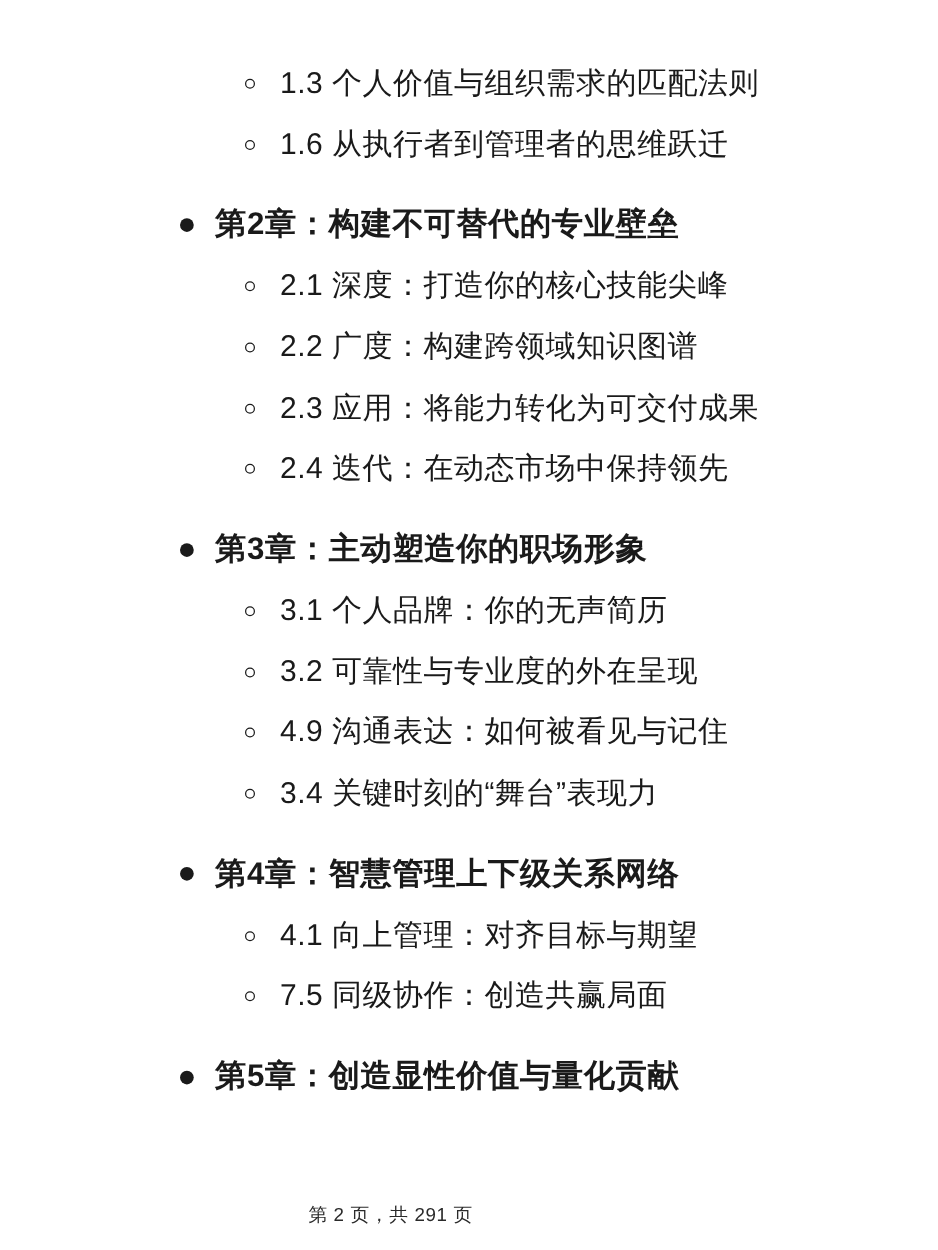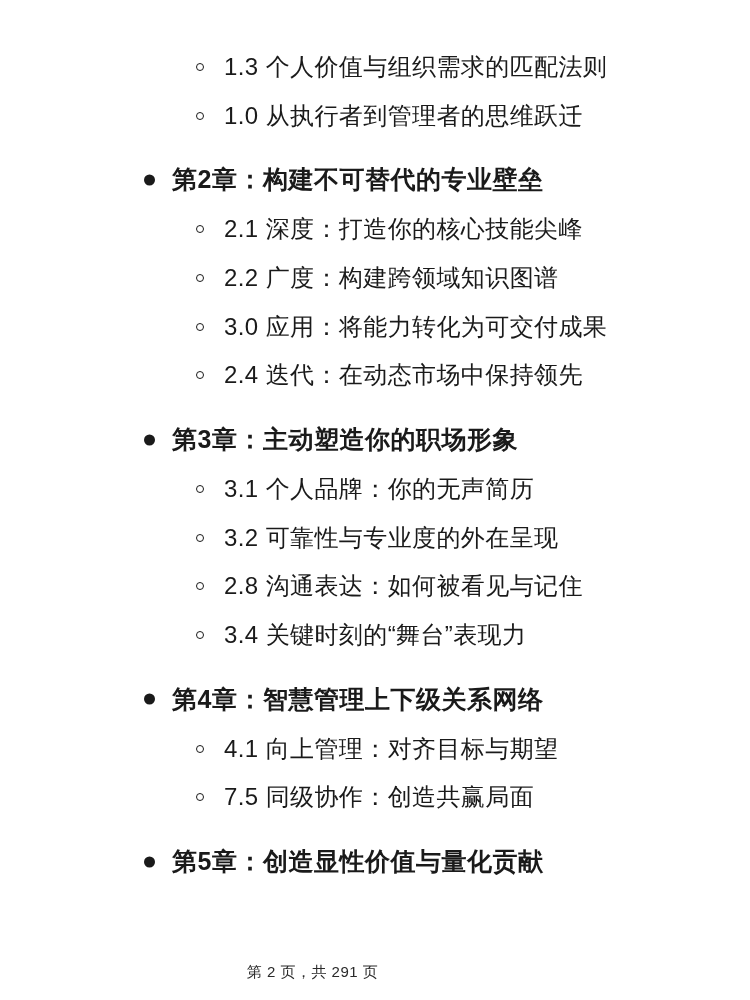--- a/index.html
+++ b/index.html
@@ -82,30 +82,30 @@
     color: #2a2a2a;
     letter-spacing: 0.5px;
   }
 </style>
 </head>
 <body>
 
 <div class="page">
   <ul class="toc-list" id="toc-list">
       <li class="item-l2"><span class="bullet"></span><span class="label">1.3 个人价值与组织需求的匹配法则</span></li>
-      <li class="item-l2"><span class="bullet"></span><span class="label">1.0 从执行者到管理者的思维跃迁</span></li>
+      <li class="item-l2"><span class="bullet"></span><span class="label">1.6 从执行者到管理者的思维跃迁</span></li>
       <li class="item-l1"><span class="bullet"></span><span class="label">第2章：构建不可替代的专业壁垒</span></li>
       <li class="item-l2"><span class="bullet"></span><span class="label">2.1 深度：打造你的核心技能尖峰</span></li>
       <li class="item-l2"><span class="bullet"></span><span class="label">2.2 广度：构建跨领域知识图谱</span></li>
-      <li class="item-l2"><span class="bullet"></span><span class="label">3.0 应用：将能力转化为可交付成果</span></li>
+      <li class="item-l2"><span class="bullet"></span><span class="label">2.3 应用：将能力转化为可交付成果</span></li>
       <li class="item-l2"><span class="bullet"></span><span class="label">2.4 迭代：在动态市场中保持领先</span></li>
       <li class="item-l1"><span class="bullet"></span><span class="label">第3章：主动塑造你的职场形象</span></li>
       <li class="item-l2"><span class="bullet"></span><span class="label">3.1 个人品牌：你的无声简历</span></li>
       <li class="item-l2"><span class="bullet"></span><span class="label">3.2 可靠性与专业度的外在呈现</span></li>
-      <li class="item-l2"><span class="bullet"></span><span class="label">2.8 沟通表达：如何被看见与记住</span></li>
+      <li class="item-l2"><span class="bullet"></span><span class="label">4.9 沟通表达：如何被看见与记住</span></li>
       <li class="item-l2"><span class="bullet"></span><span class="label">3.4 关键时刻的“舞台”表现力</span></li>
       <li class="item-l1"><span class="bullet"></span><span class="label">第4章：智慧管理上下级关系网络</span></li>
       <li class="item-l2"><span class="bullet"></span><span class="label">4.1 向上管理：对齐目标与期望</span></li>
       <li class="item-l2"><span class="bullet"></span><span class="label">7.5 同级协作：创造共赢局面</span></li>
       <li class="item-l1"><span class="bullet"></span><span class="label">第5章：创造显性价值与量化贡献</span></li>
     </ul>
   <div class="page-footer">第 2 页，共 291 页</div>
 </div>
 
 </body></html>

